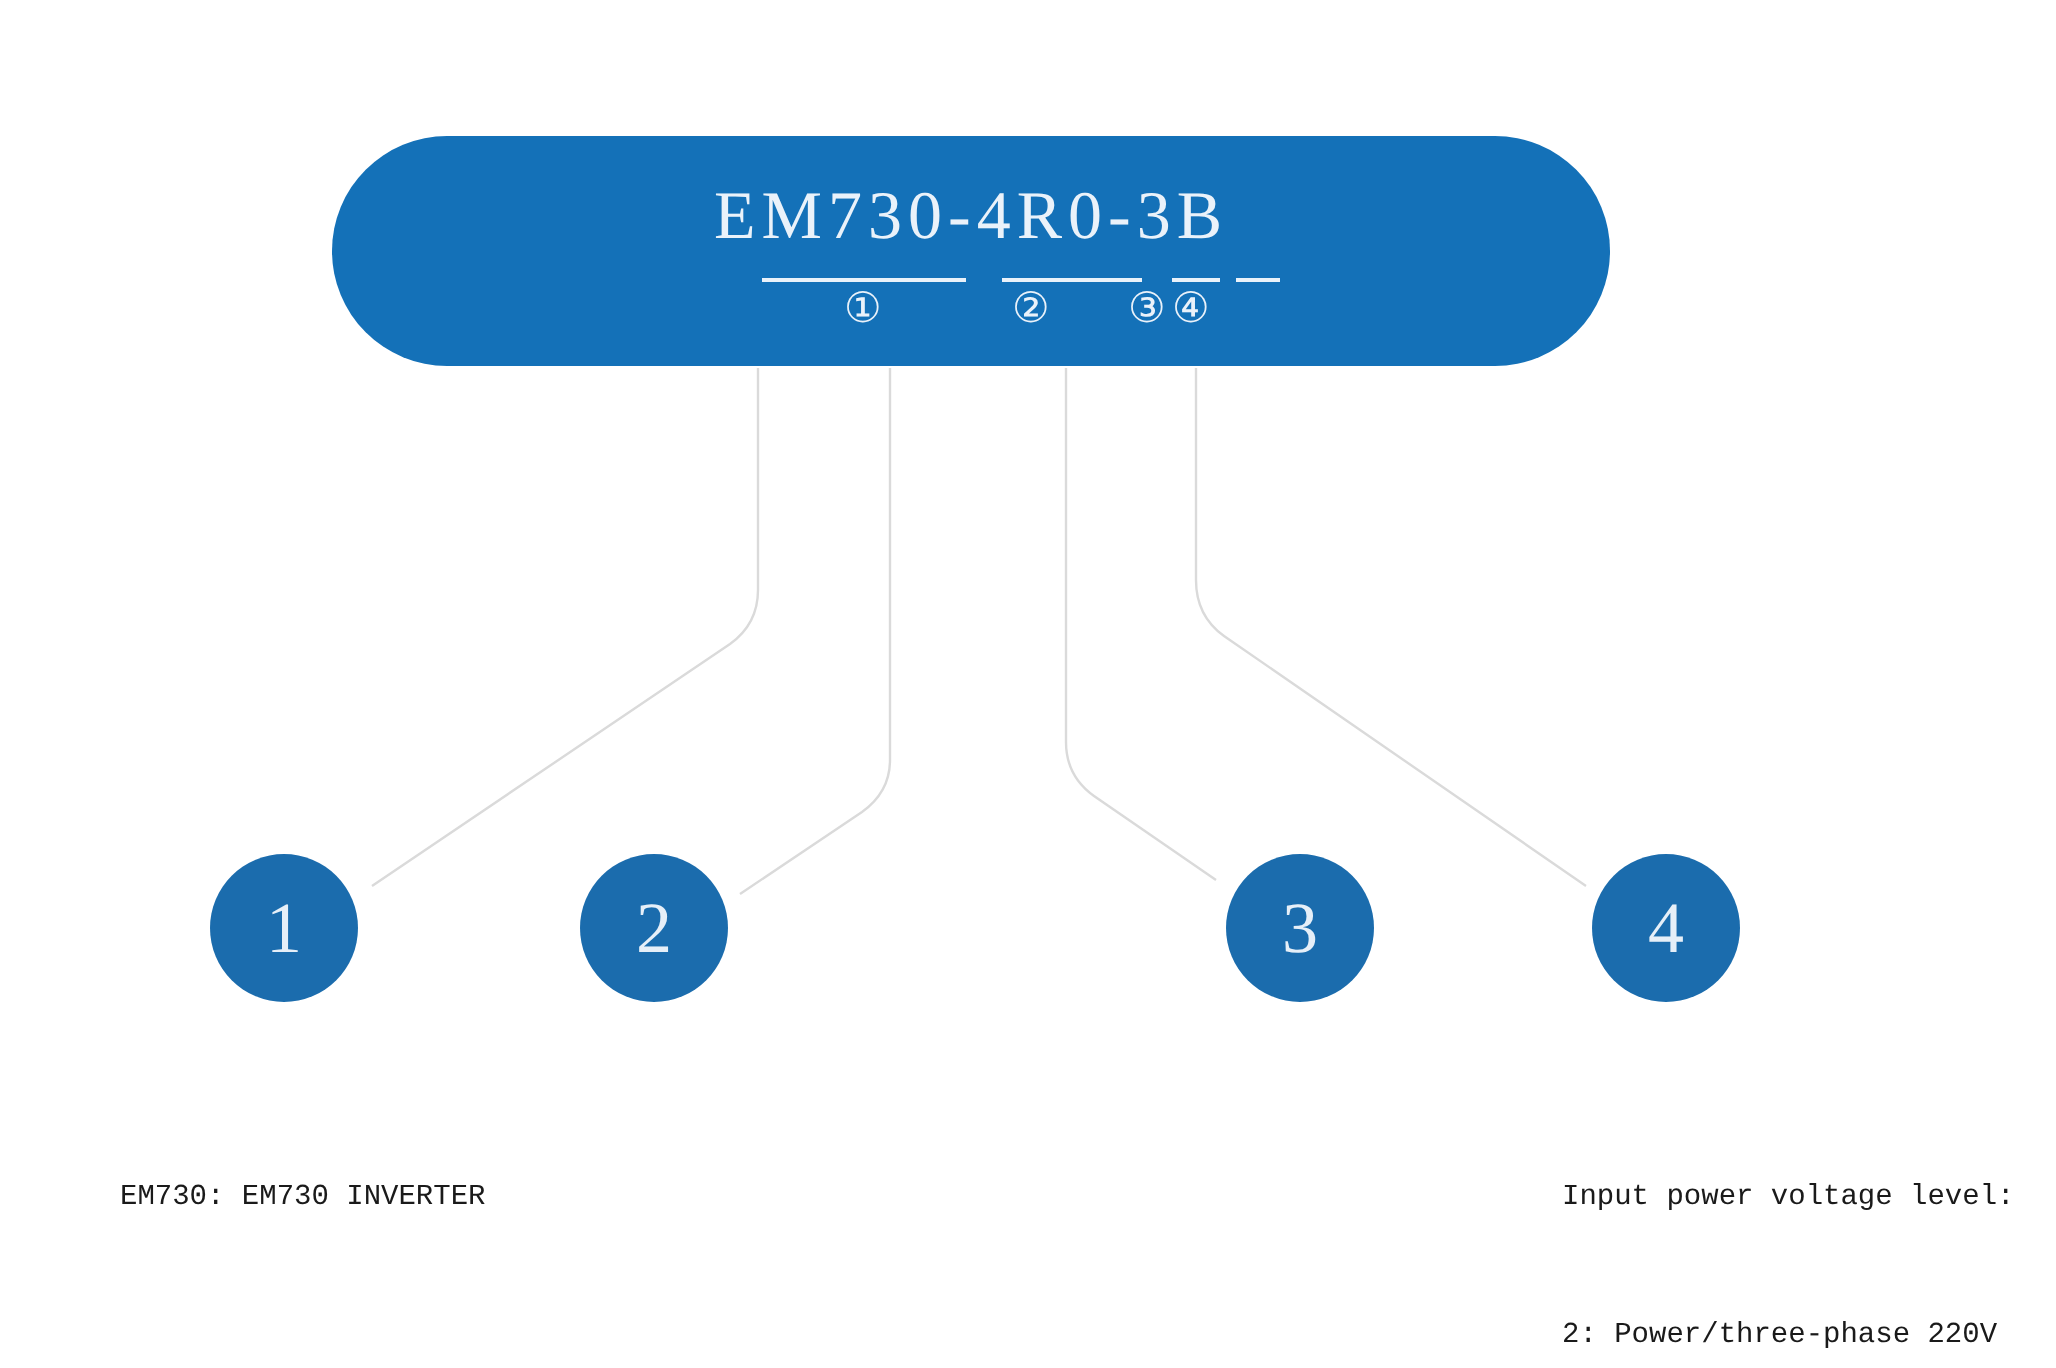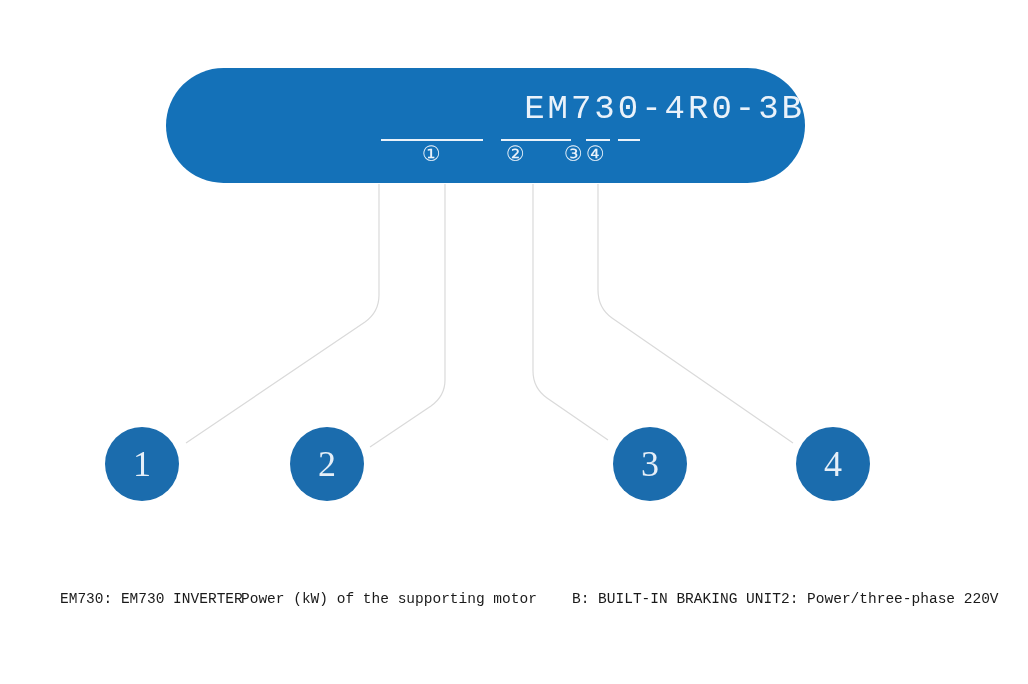--- a/index.html
+++ b/index.html
@@ -44,25 +44,25 @@
     left: 0;
     top: 0;
     width: 100%;
     height: 100%;
   }
   .model-text {
     position: absolute;
     left: 0;
     top: 22px;
     width: 100%;
-    text-align: right;
+    text-align: center;
     color: #eaf2fa;
     font-size: 34px;
     letter-spacing: 3px;
-    font-family: Liberation Mono, monospace;
+    font-family: Liberation Serif, serif;
     white-space: pre;
   }
   .seg-underline {
     position: absolute;
     height: 2px;
     background: #eaf2fa;
     top: 71px;
   }
   .marker {
     position: absolute;
@@ -140,27 +140,24 @@
   <div class="num-circle" style="left:105px;top:427px;">1</div>
   <div class="num-circle" style="left:290px;top:427px;">2</div>
   <div class="num-circle" style="left:613px;top:427px;">3</div>
   <div class="num-circle" style="left:796px;top:427px;">4</div>
 
   <div class="desc" id="desc-1">
     <span class="desc-line">EM730: EM730 INVERTER</span>
   </div>
 
   <div class="desc" id="desc-2">
-    <span class="desc-line">Power (kW) of the supporting motor</span>
     
     
   </div>
 
-  <div class="desc" id="desc-3">
-    <span class="desc-line">B: BUILT-IN BRAKING UNIT</span>
-  </div>
 
   <div class="desc" id="desc-4">
+    <span class="desc-line">Input power voltage level:</span>
     <span class="desc-line">2: Power/three-phase 220V</span>
     
   </div>
 
 </div>
 
 </body></html>

